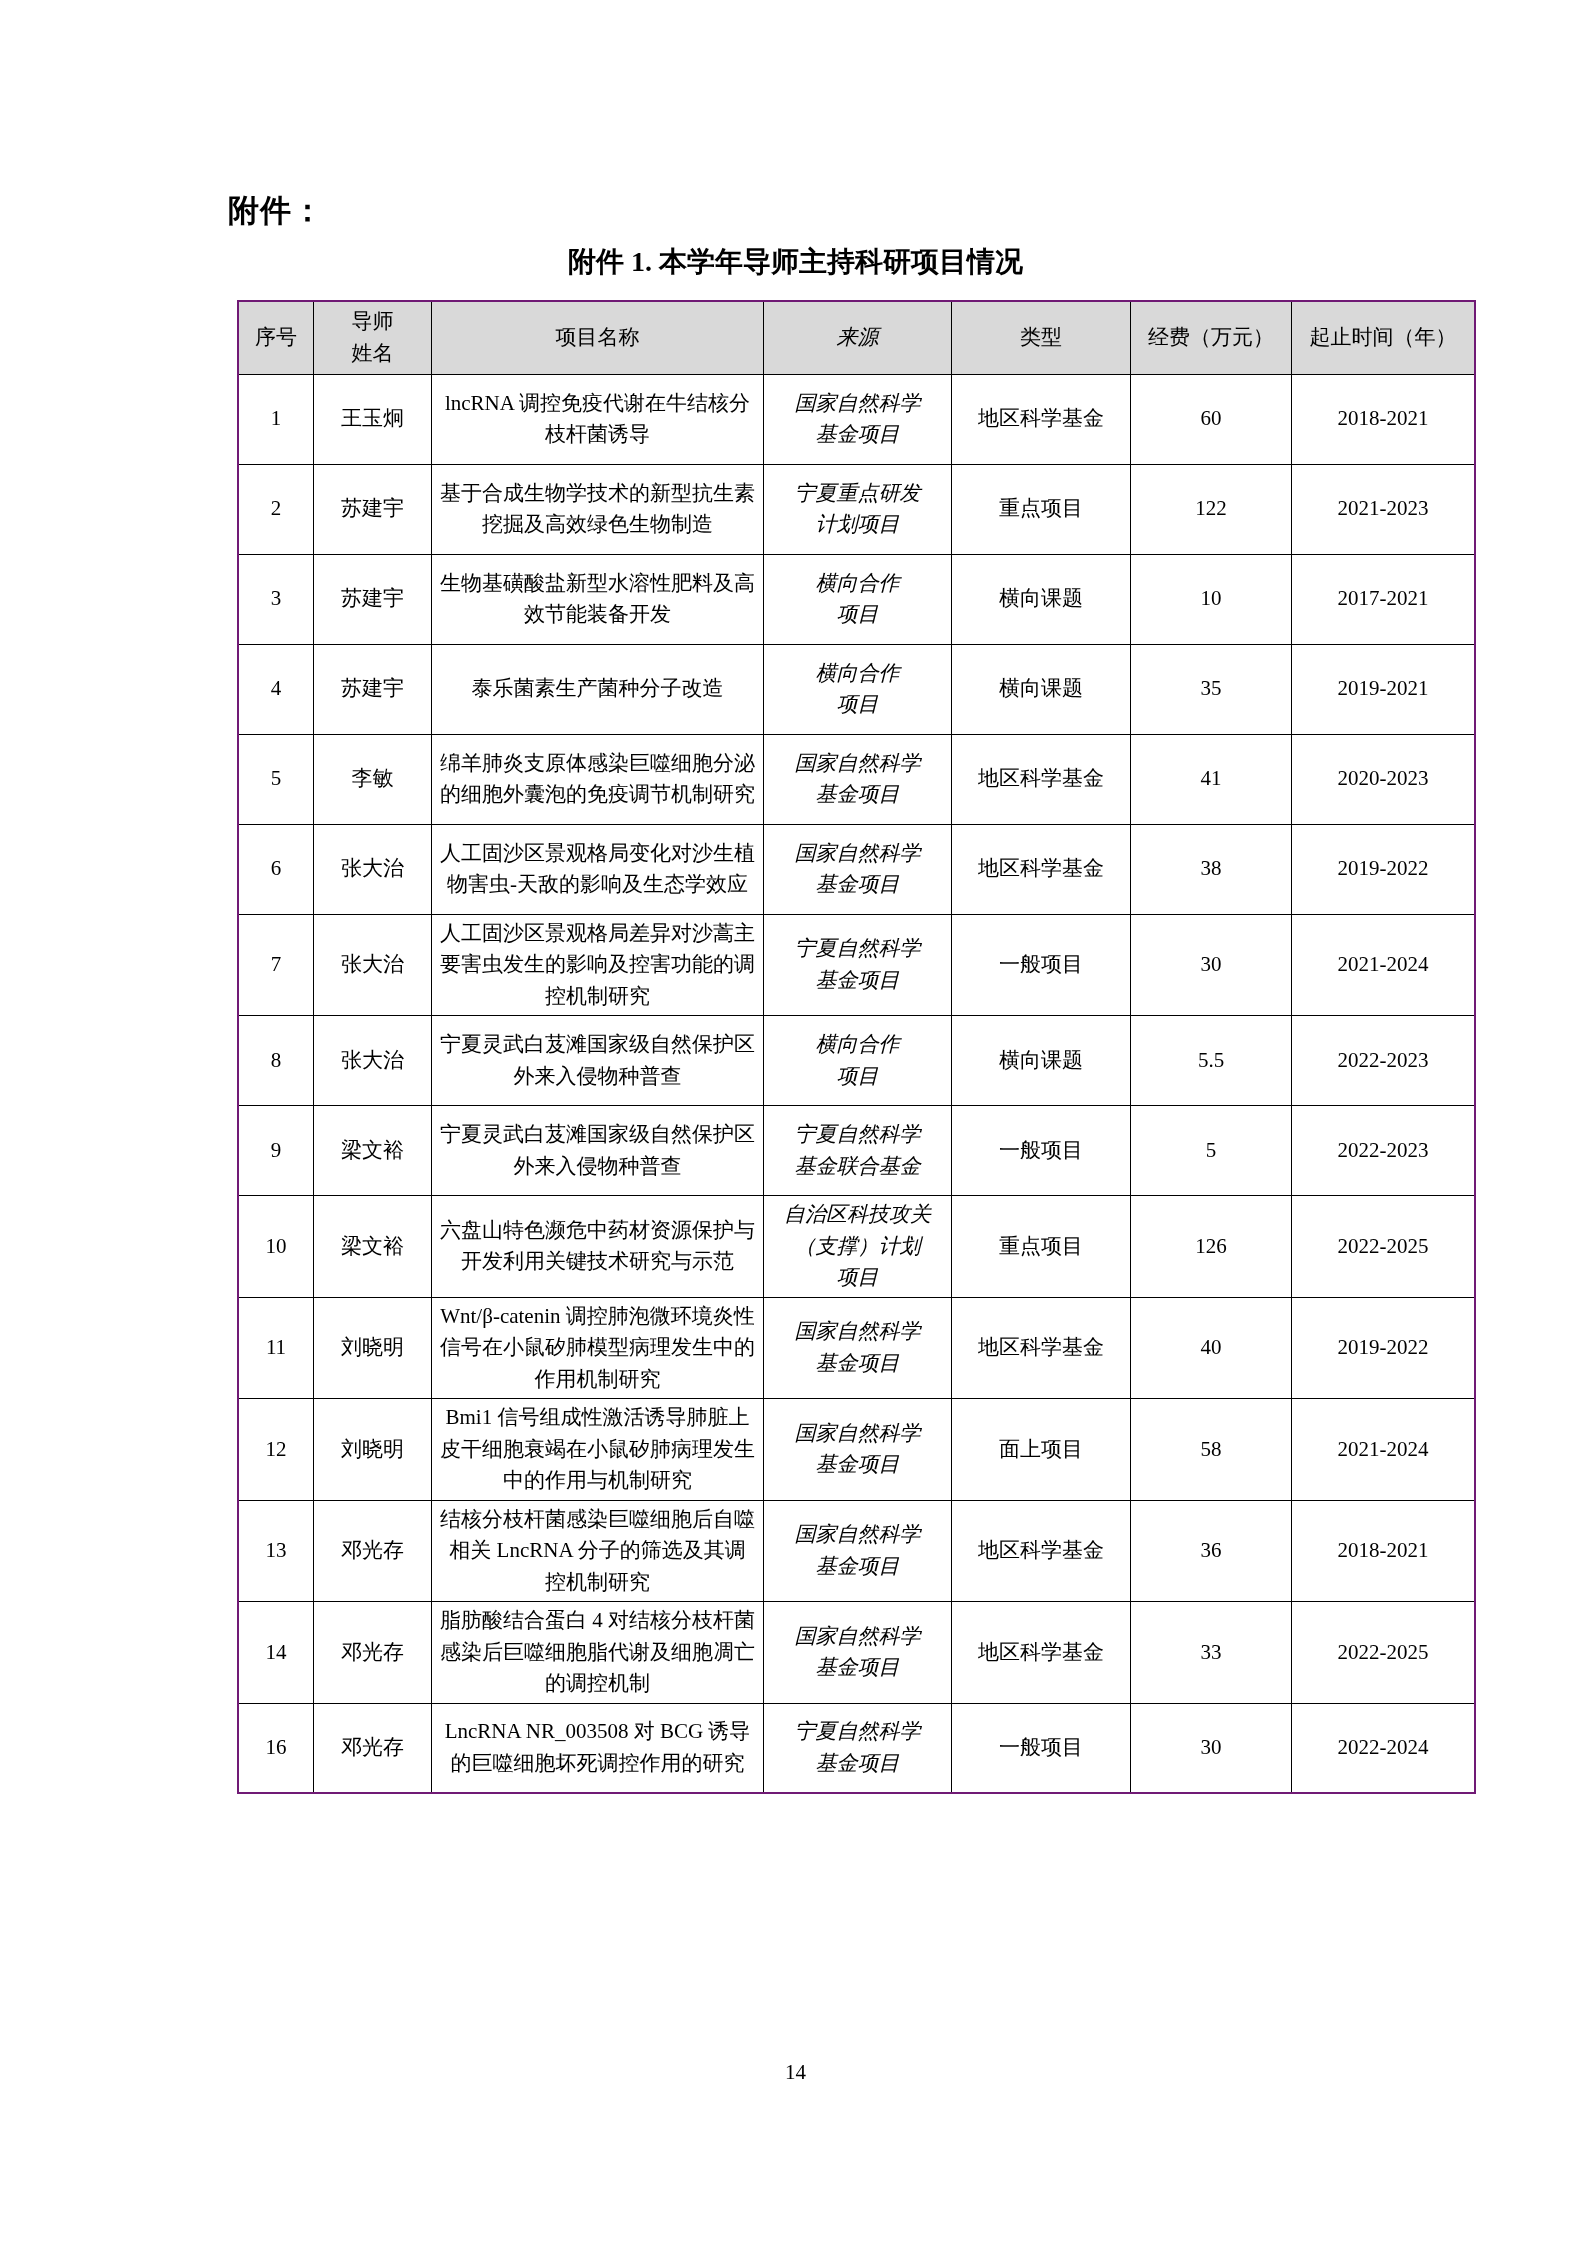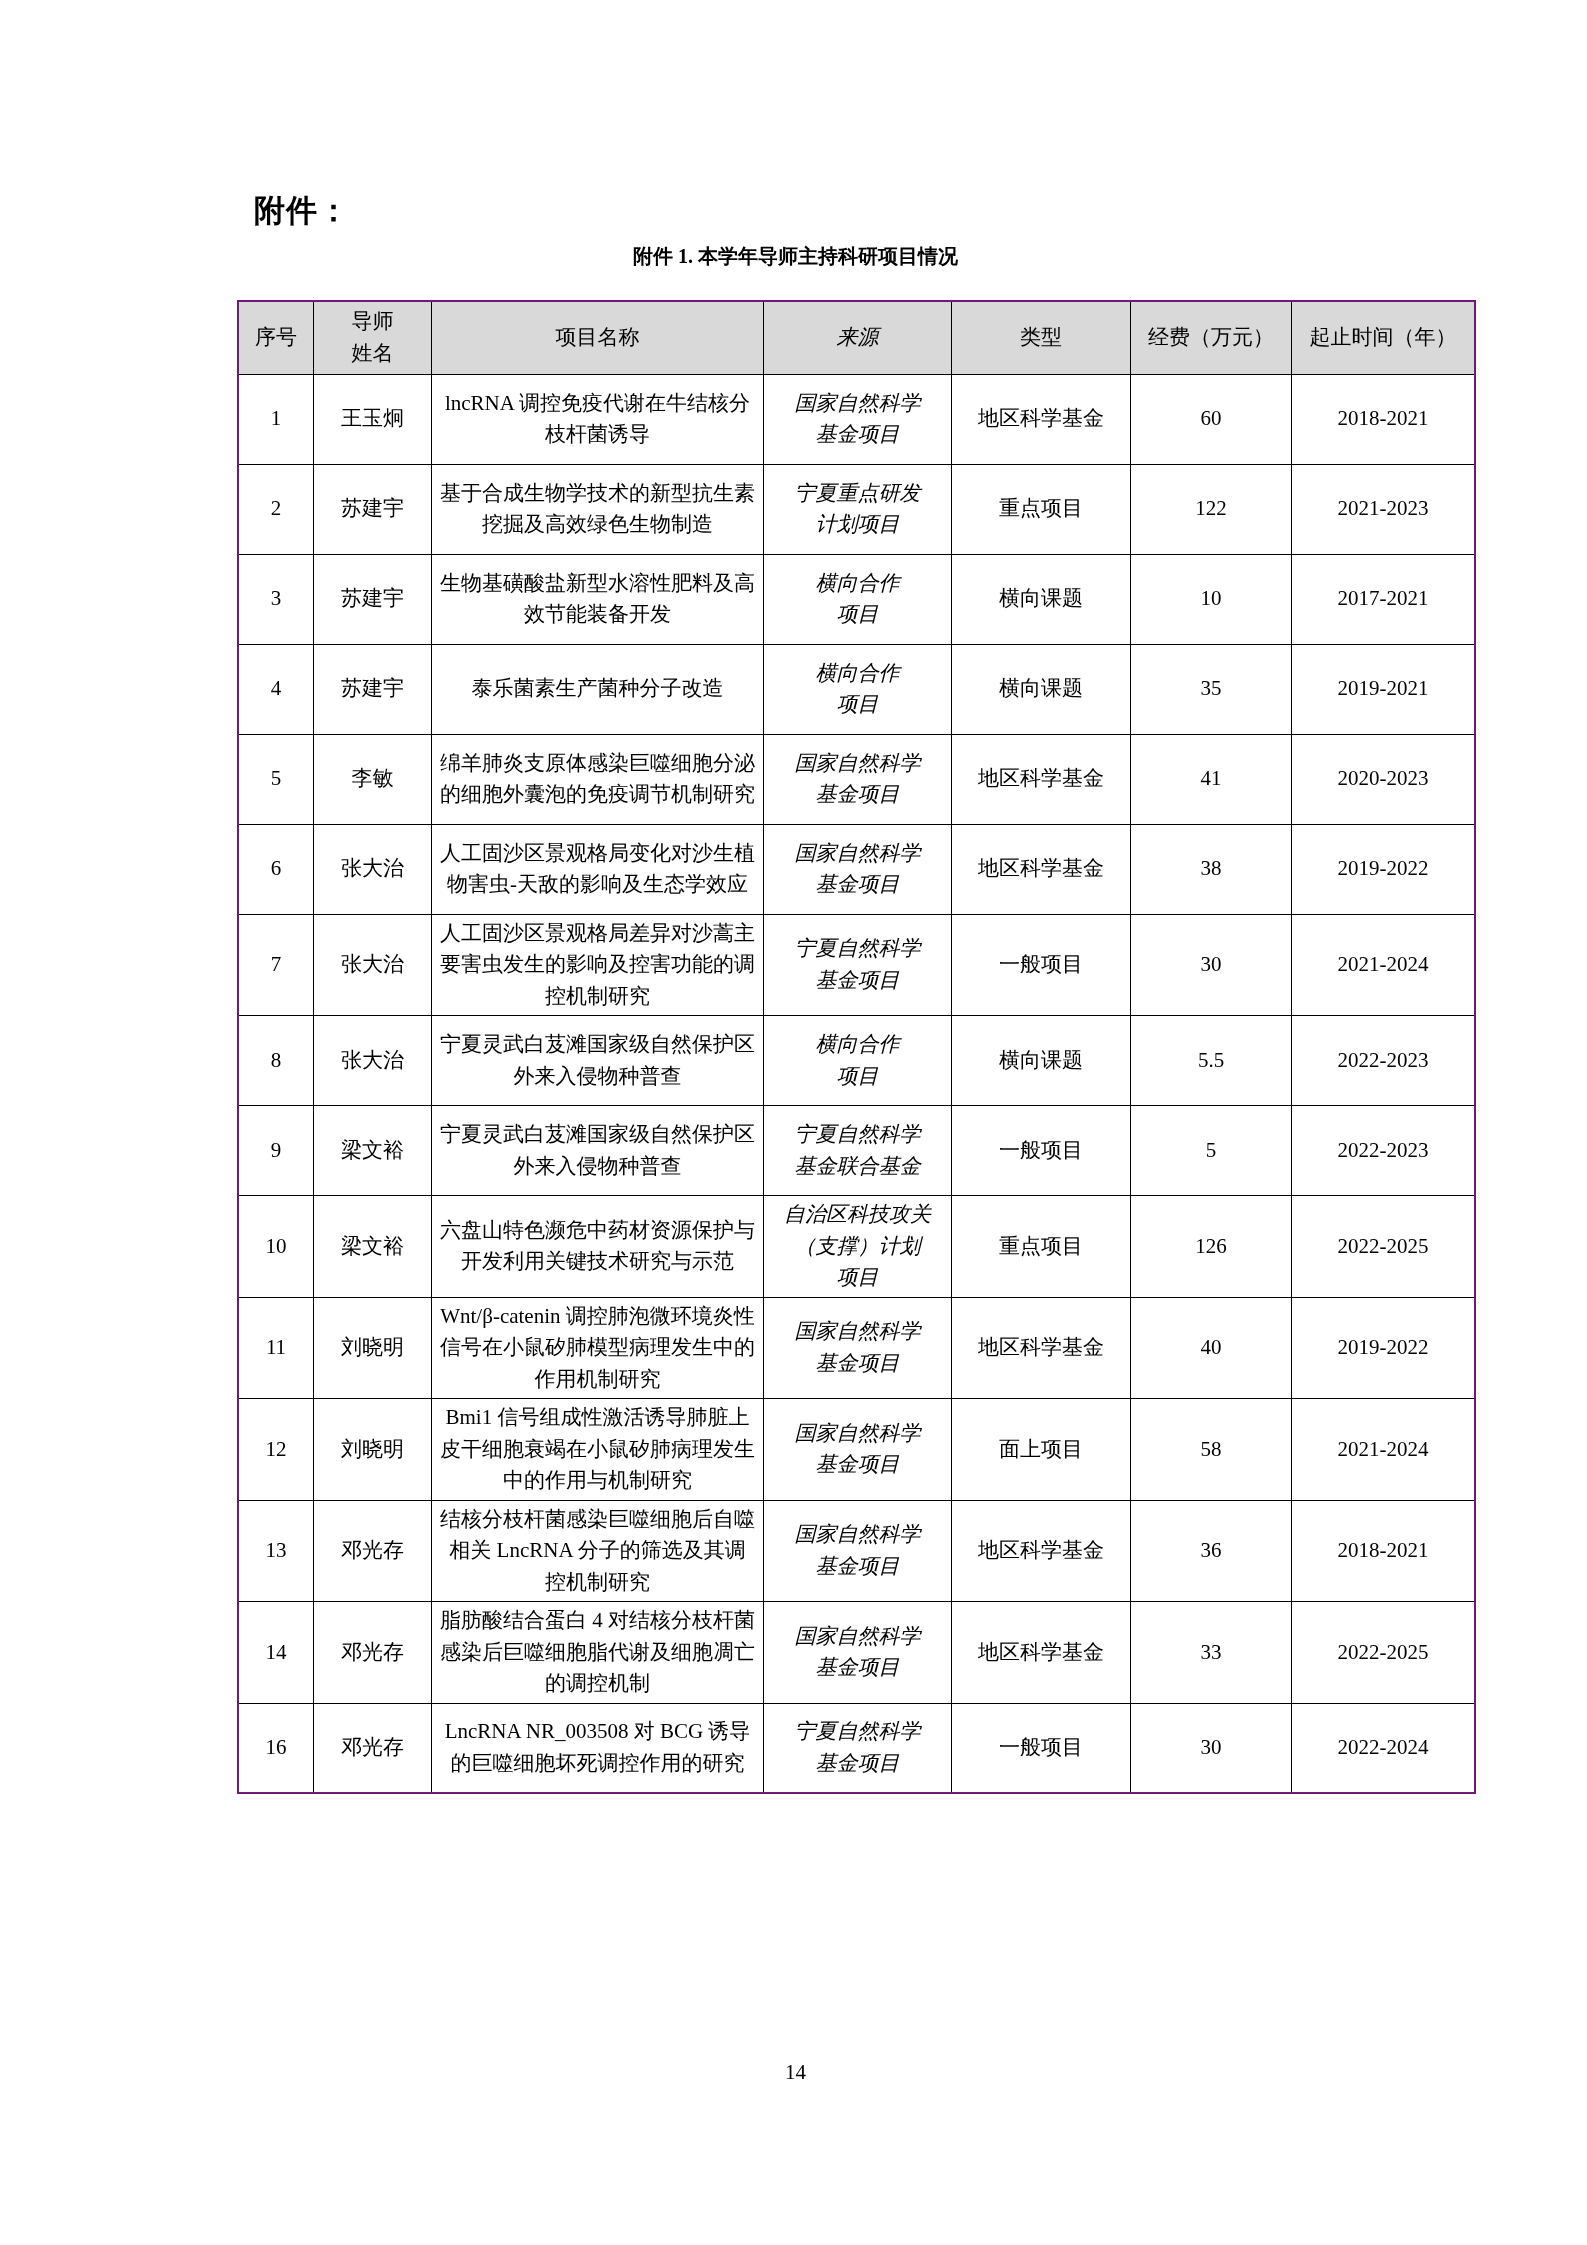--- a/index.html
+++ b/index.html
@@ -7,33 +7,33 @@
     position: relative;
     width: 1587px;
     height: 2245px;
     background: #ffffff;
     font-family: "Liberation Serif", "DejaVu Serif", serif;
     color: #000000;
     overflow: hidden;
   }
   .attachment-heading {
     position: absolute;
-    left: 254px;
+    left: 228px;
     top: 190px;
     font-size: 31px;
     font-weight: bold;
     letter-spacing: 1px;
   }
   .table-title {
     position: absolute;
     left: 237px;
     top: 243px;
     width: 1117px;
     text-align: center;
-    font-size: 20px;
+    font-size: 28px;
     font-weight: bold;
   }
   table.projects {
     position: absolute;
     left: 237px;
     top: 300px;
     width: 1117px;
     border-collapse: collapse;
     table-layout: fixed;
     border: 2px solid #701a75;

